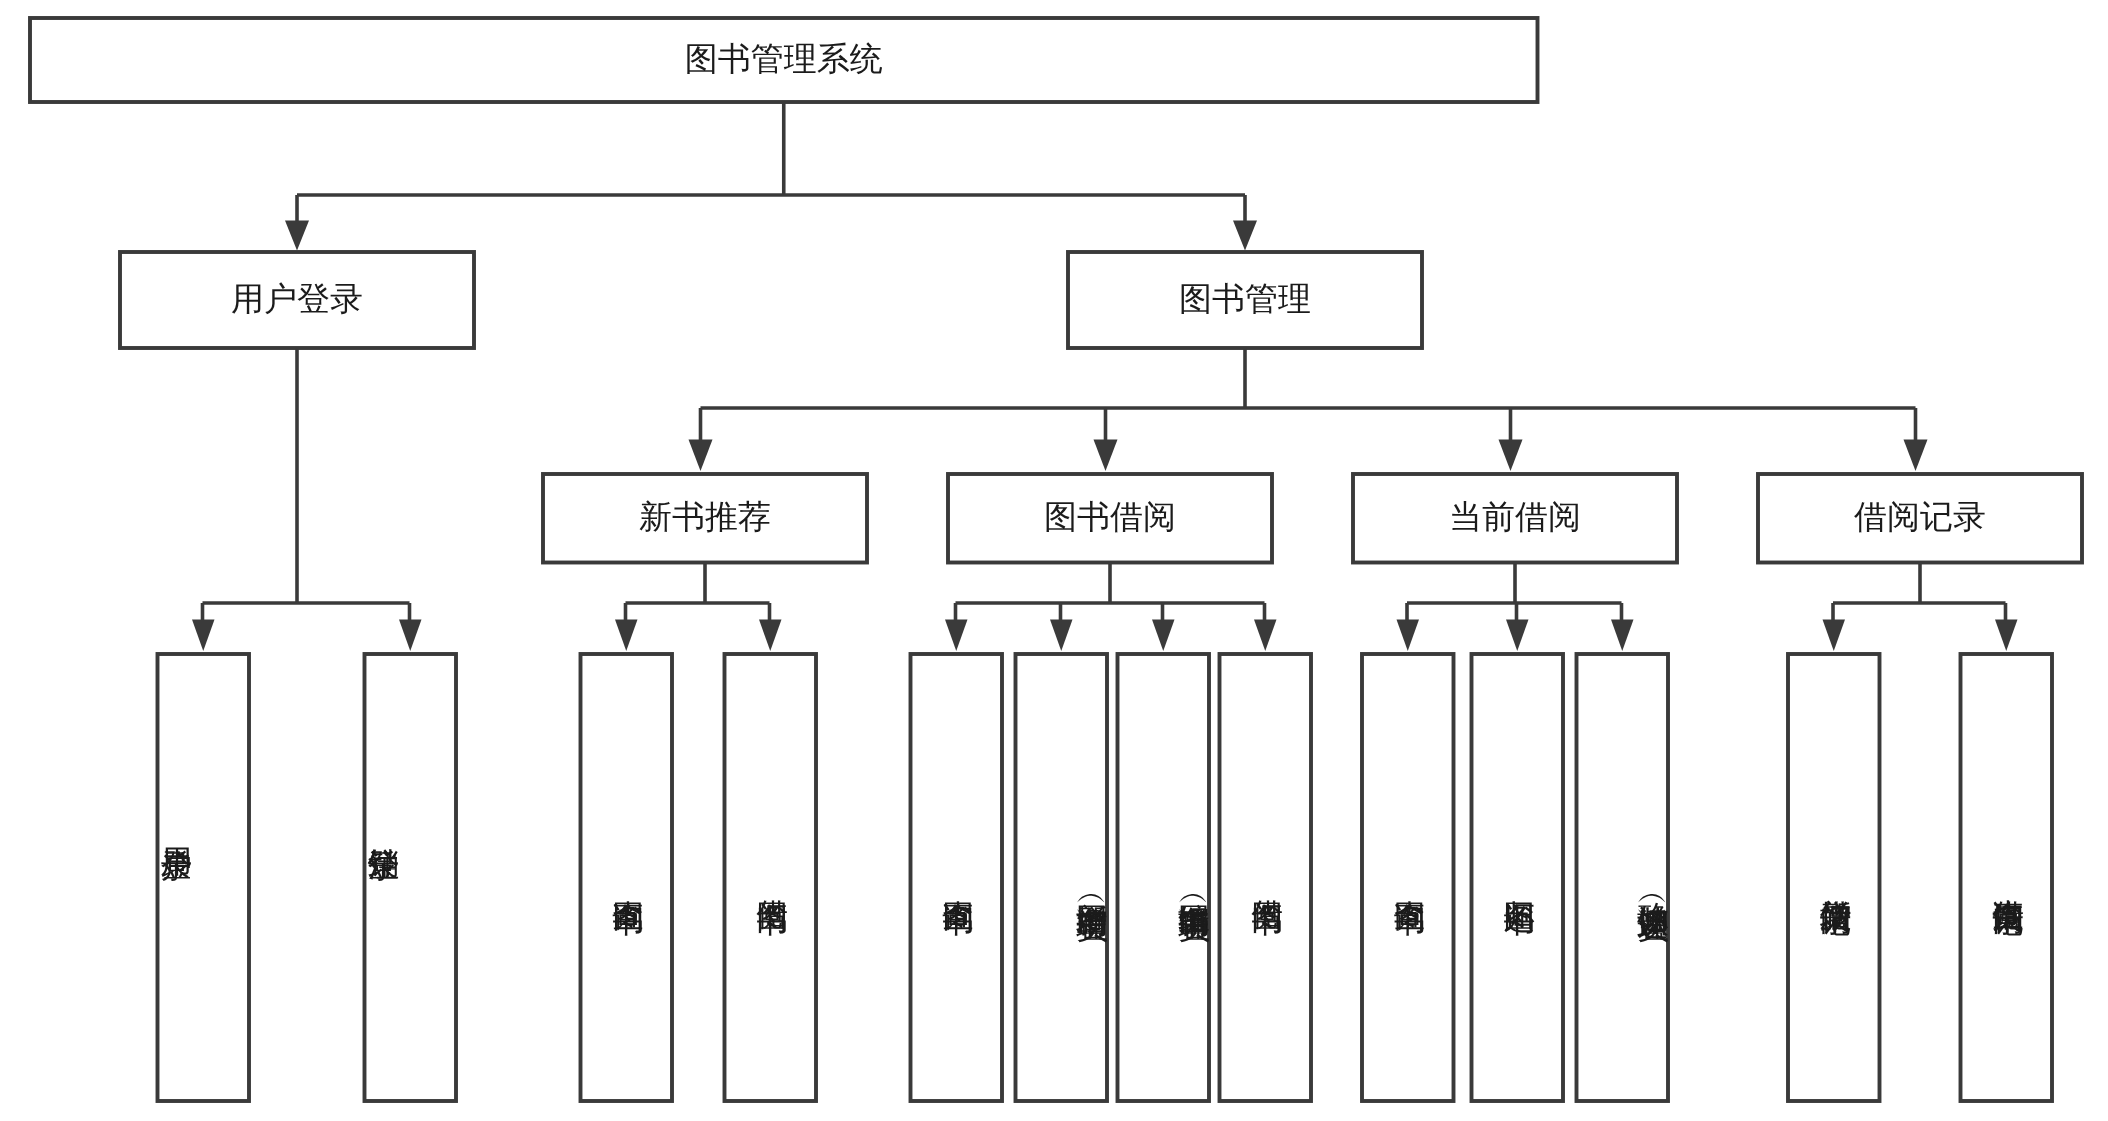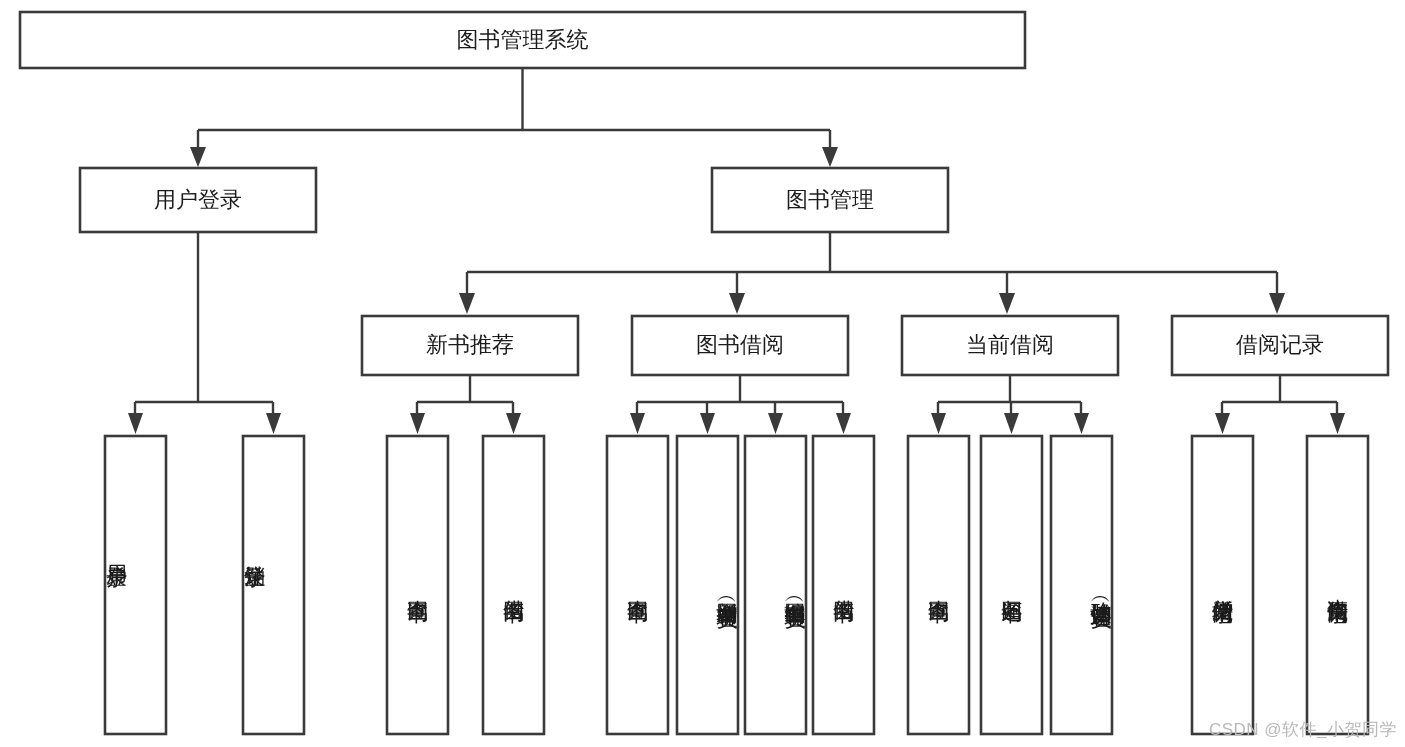--- a/index.html
+++ b/index.html
@@ -220,15 +220,14 @@
   <div class="vlabel" style="left:908px; top:436px; width:61px; height:298px; display:flex; align-items:center; justify-content:center; box-sizing:border-box;">查询图书</div>
 
   <div class="vlabel" style="left:981px; top:436px; width:61px; height:298px; display:flex; align-items:center; justify-content:center; box-sizing:border-box;">归还图书</div>
 
   <div class="vlabel" style="left:1051px; top:436px; width:61px; height:298px; display:flex; align-items:flex-start; justify-content:center; padding-top:8px; box-sizing:border-box;">确认归还（管理员）</div>
 
   <div class="vlabel" style="left:1192px; top:436px; width:61px; height:298px; display:flex; align-items:center; justify-content:center; box-sizing:border-box;">新增借阅记录</div>
 
   <div class="vlabel" style="left:1307px; top:436px; width:61px; height:298px; display:flex; align-items:center; justify-content:center; box-sizing:border-box;">查询借阅记录</div>
 
-  <div class="watermark">CSDN @软件_小贺同学</div>
 
 </div>
 
 </body></html>

